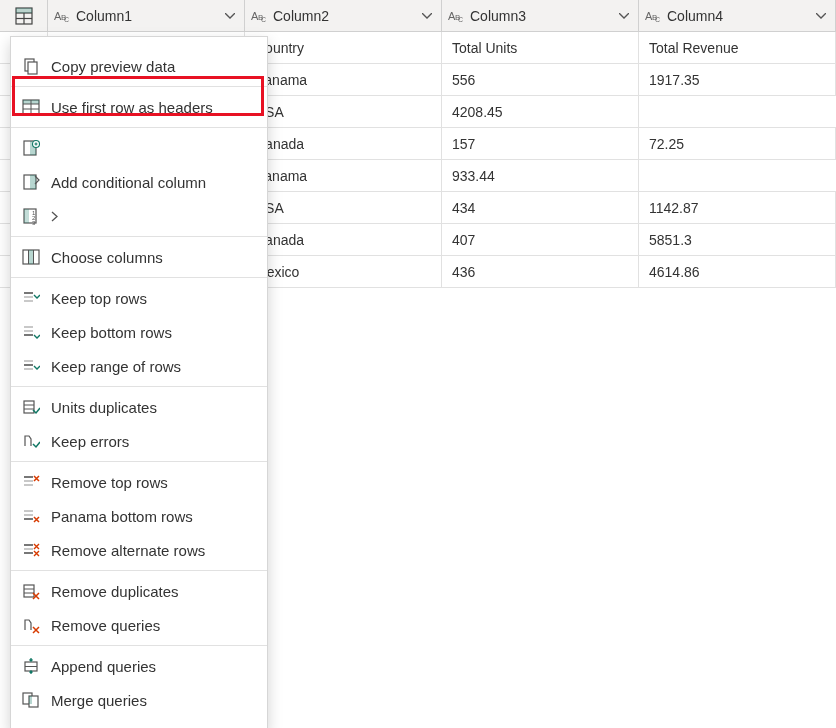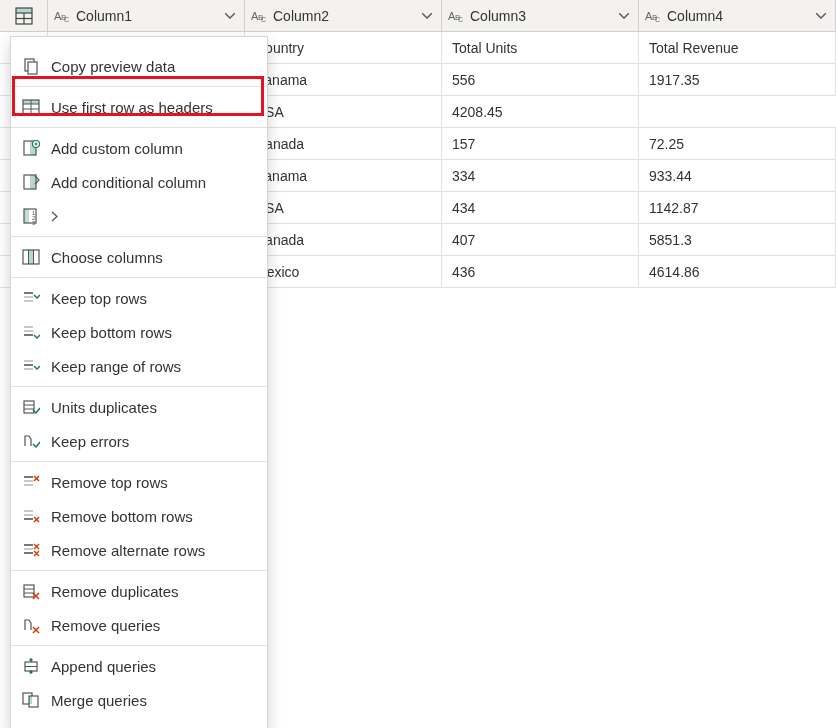--- a/index.html
+++ b/index.html
@@ -210,21 +210,20 @@
         <div class="data-cell first"></div>
         <div class="data-cell col"></div>
         <div class="data-cell col">Canada</div>
         <div class="data-cell col">157</div>
         <div class="data-cell col">72.25</div>
       </div>
       <div class="data-row">
         <div class="data-cell first"></div>
         <div class="data-cell col"></div>
         <div class="data-cell col">Panama</div>
-        <div class="data-cell col">334</div>
         <div class="data-cell col">933.44</div>
       </div>
       <div class="data-row">
         <div class="data-cell first"></div>
         <div class="data-cell col"></div>
         <div class="data-cell col">USA</div>
         <div class="data-cell col">434</div>
         <div class="data-cell col">1142.87</div>
       </div>
       <div class="data-row">
@@ -275,21 +274,20 @@
 
   <div class="menu-item">
     <span class="mi-icon">
         <svg width="18" height="18" viewBox="0 0 18 18">
           <rect x="2" y="2" width="12" height="14" fill="none" stroke="#555" stroke-width="1.2"></rect>
           <rect x="8" y="2" width="6" height="14" fill="#117865" opacity=".3"></rect>
           <circle cx="14" cy="5" r="3.5" fill="#fff" stroke="#117865" stroke-width="1.1"></circle>
           <path d="M14 3.5 v3 M12.5 5 h3" stroke="#117865" stroke-width="1.1"></path>
         </svg>
       </span>
-    <span class="mi-label">Add custom column</span>
   </div>
   <div class="menu-item">
     <span class="mi-icon">
         <svg width="18" height="18" viewBox="0 0 18 18">
           <rect x="2" y="2" width="12" height="14" fill="none" stroke="#555" stroke-width="1.2"></rect>
           <rect x="8" y="2" width="6" height="14" fill="#117865" opacity=".3"></rect>
           <path d="M13 3 l4 4 -4 4" fill="none" stroke="#555" stroke-width="1.2"></path>
         </svg>
       </span>
     <span class="mi-label">Add conditional column</span>
@@ -399,21 +397,21 @@
   </div>
   <div class="menu-item">
     <span class="mi-icon">
         <svg width="18" height="18" viewBox="0 0 18 18">
           <line x1="2" y1="4" x2="11" y2="4" stroke="#bbb" stroke-width="1.6"></line>
           <line x1="2" y1="8" x2="11" y2="8" stroke="#bbb" stroke-width="1.6"></line>
           <line x1="2" y1="12" x2="11" y2="12" stroke="#555" stroke-width="1.6"></line>
           <path d="M12 10 l5 5 M17 10 l-5 5" stroke="#d83b01" stroke-width="1.5"></path>
         </svg>
       </span>
-    <span class="mi-label">Remove bottom rows</span>
+    <span class="mi-label">Panama bottom rows</span>
   </div>
   <div class="menu-item">
     <span class="mi-icon">
         <svg width="18" height="18" viewBox="0 0 18 18">
           <line x1="2" y1="4" x2="11" y2="4" stroke="#555" stroke-width="1.6"></line>
           <line x1="2" y1="8" x2="11" y2="8" stroke="#bbb" stroke-width="1.6"></line>
           <line x1="2" y1="12" x2="11" y2="12" stroke="#555" stroke-width="1.6"></line>
           <path d="M12 3 l5 5 M17 3 l-5 5" stroke="#d83b01" stroke-width="1.4"></path>
           <path d="M12 10 l5 5 M17 10 l-5 5" stroke="#d83b01" stroke-width="1.4"></path>
         </svg>

